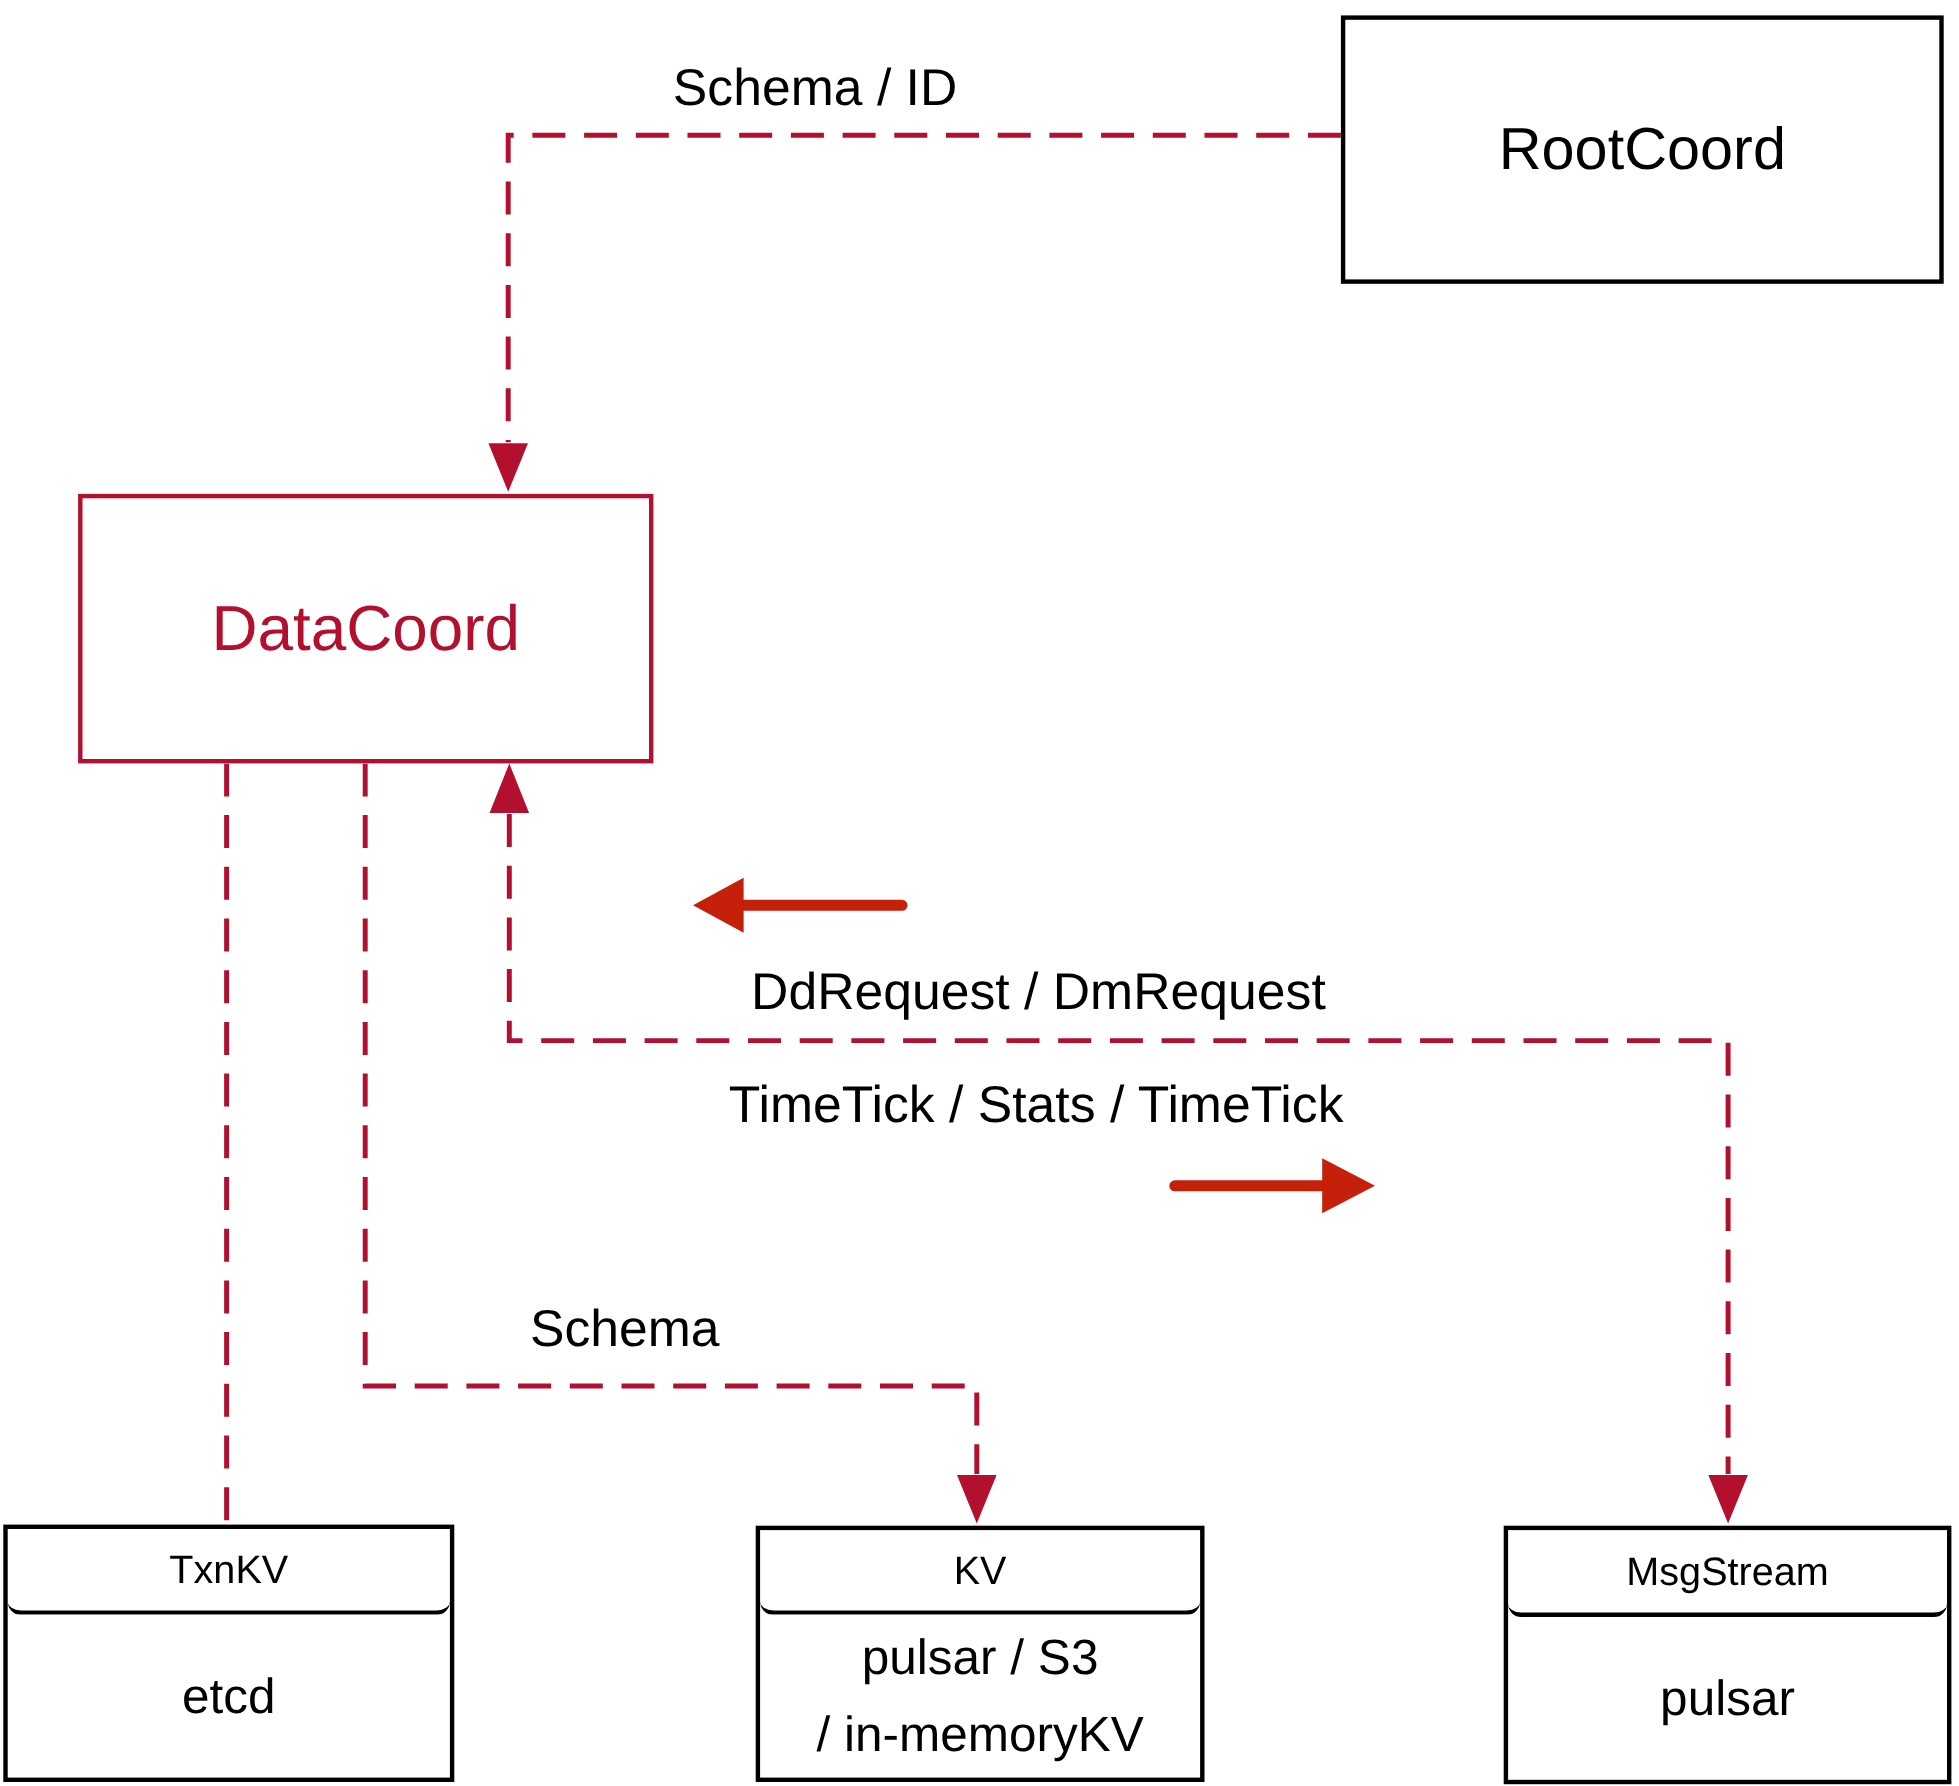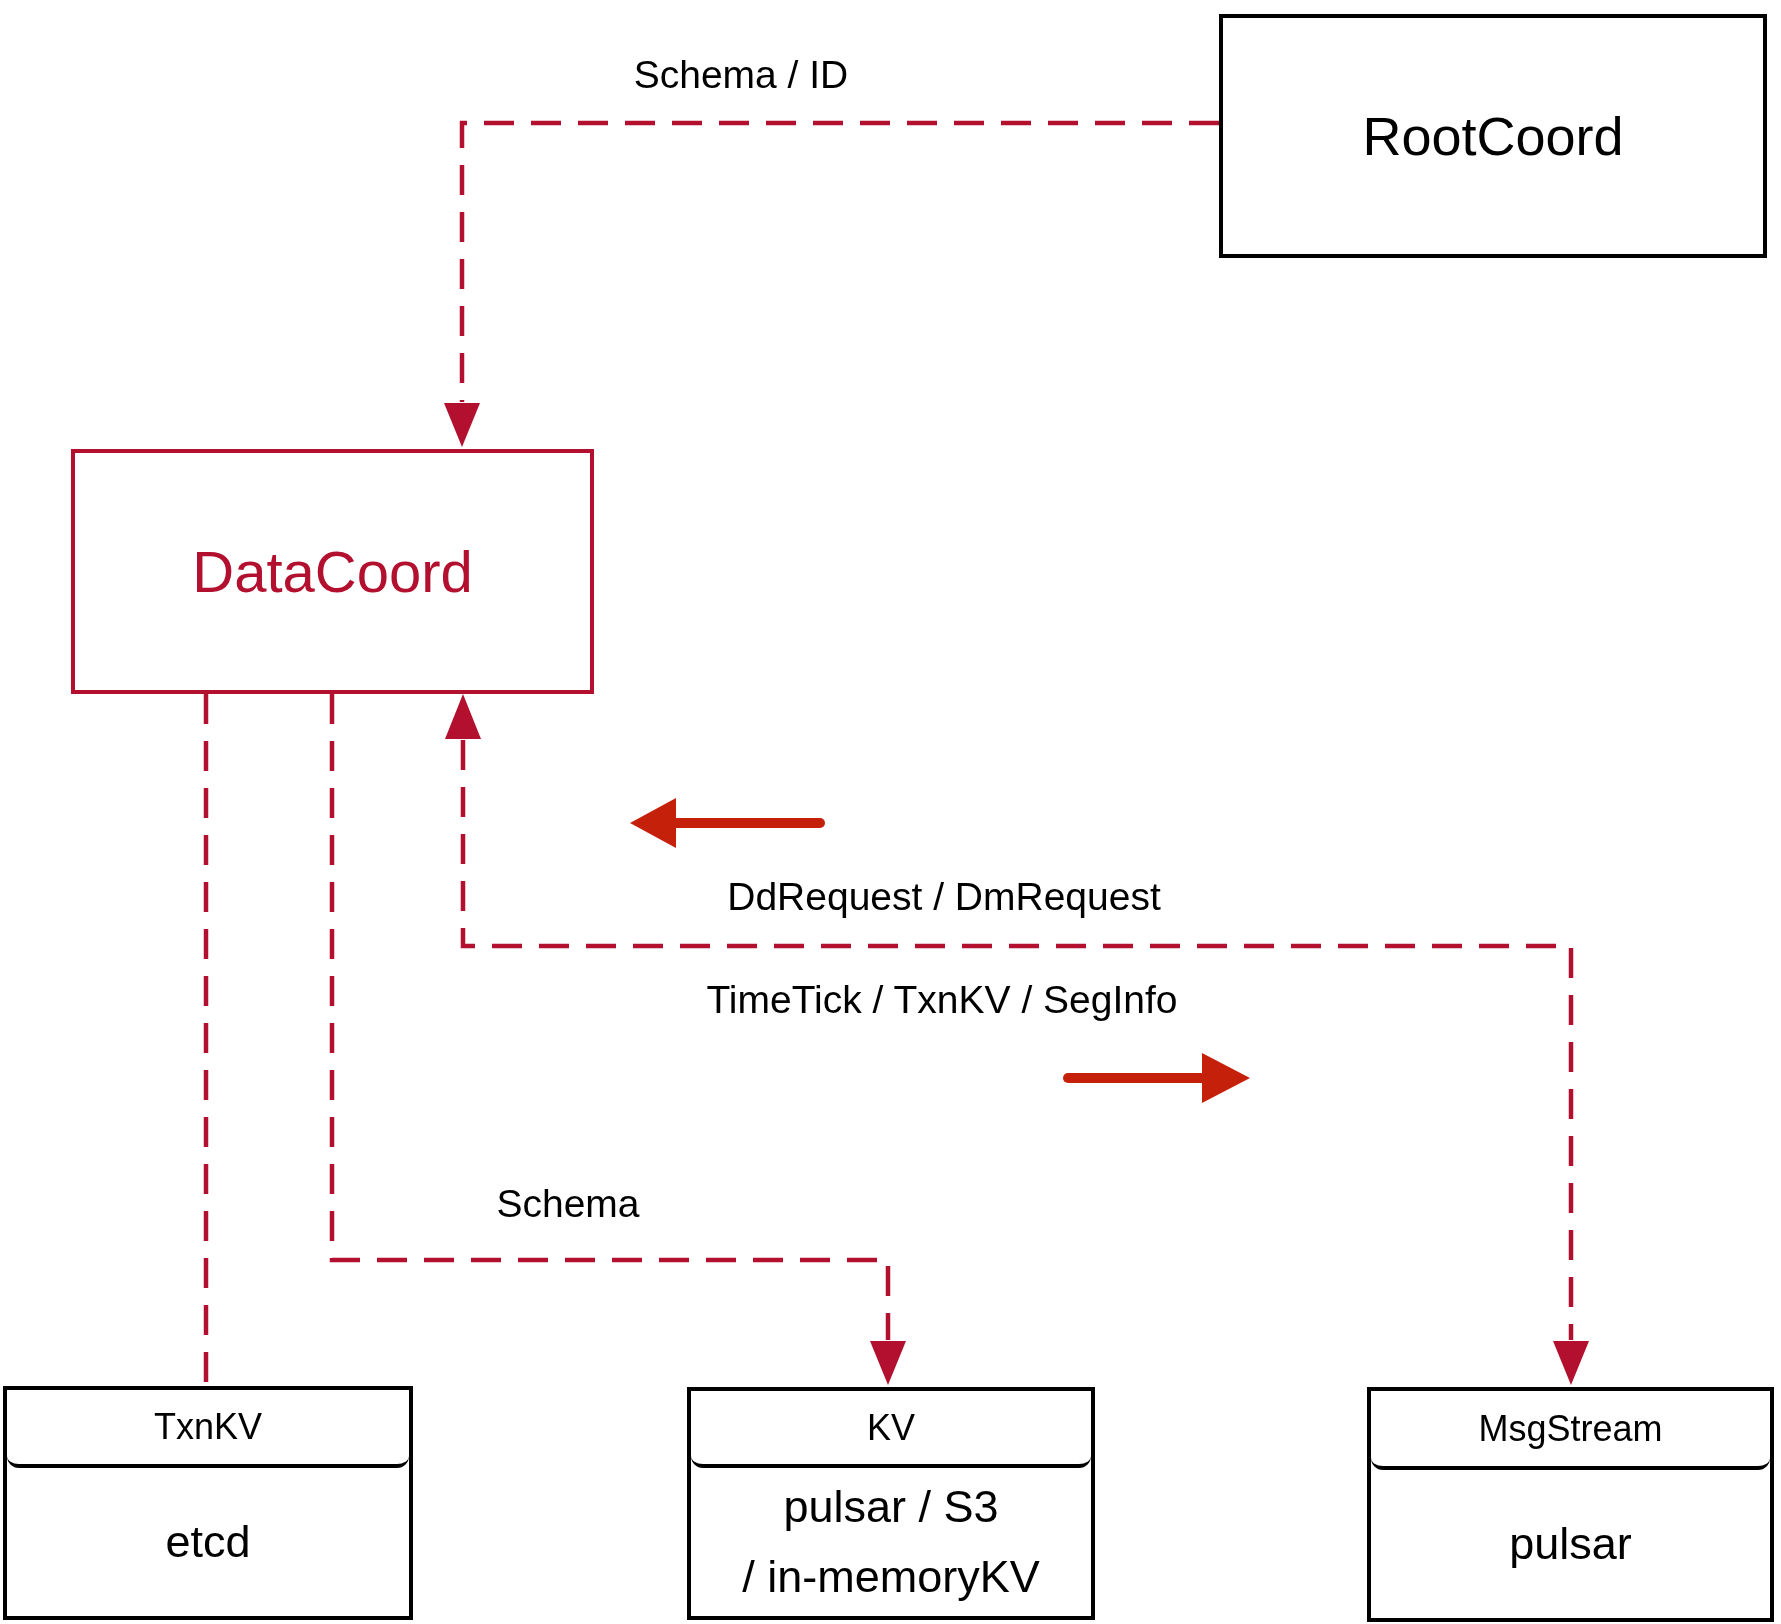--- a/index.html
+++ b/index.html
@@ -65,21 +65,21 @@
     align-items: center;
     justify-content: center;
     font-size: 45px;
     color: #000000;
     line-height: 1.55;
   }
   .edge-label {
     position: absolute;
     transform: translateX(-50%);
     white-space: nowrap;
-    font-size: 39px;
+    font-size: 47px;
     color: #000000;
     line-height: 1;
   }
 </style>
 </head>
 <body>
 
 <div class="canvas">
 
   <svg class="wires" viewBox="0 0 1781 1624" xmlns="http://www.w3.org/2000/svg">
@@ -144,20 +144,20 @@
 
   <div class="edge-label" style="left:741px; top:55px;">
     <span>Schema / ID</span>
   </div>
 
   <div class="edge-label" style="left:944px; top:877px;">
     <span>DdRequest / DmRequest</span>
   </div>
 
   <div class="edge-label" style="left:942px; top:980px;">
-    <span>TimeTick / TxnKV / SegInfo</span>
+    <span>TimeTick / Stats / TimeTick</span>
   </div>
 
   <div class="edge-label" style="left:568px; top:1184px;">
     <span>Schema</span>
   </div>
 
 </div>
 
 </body></html>

